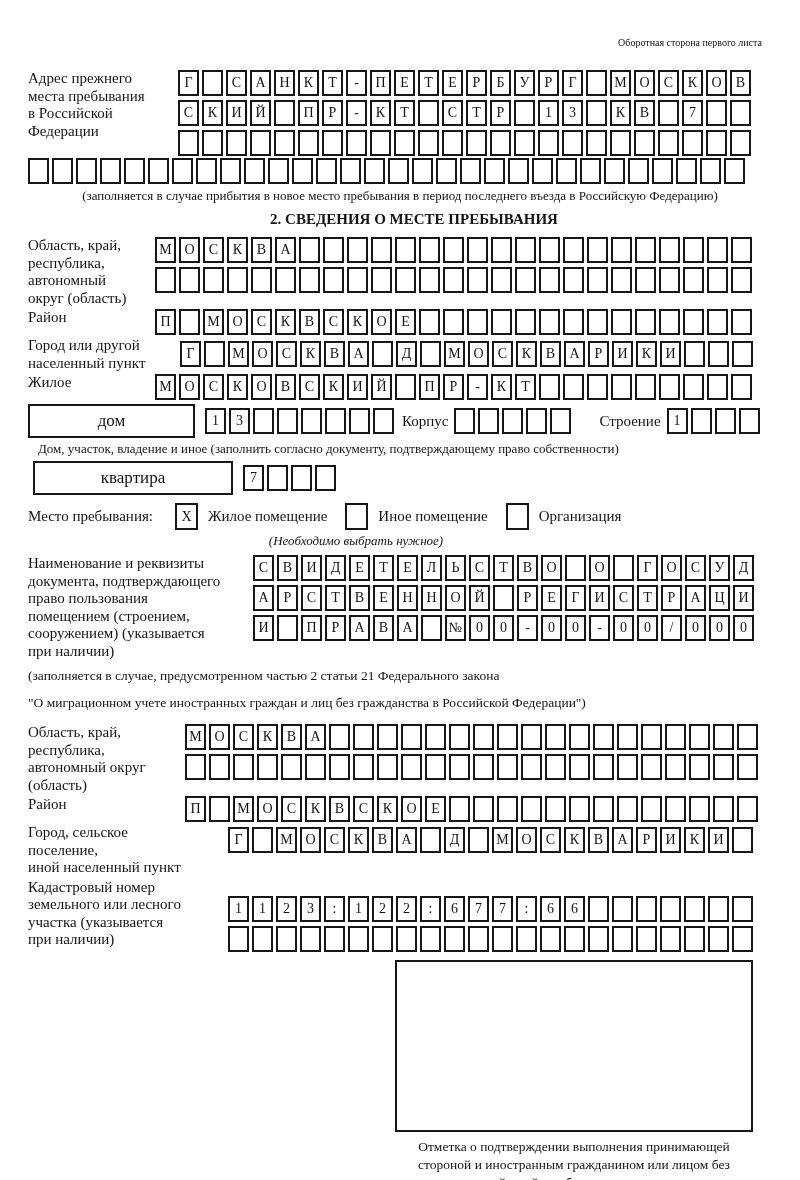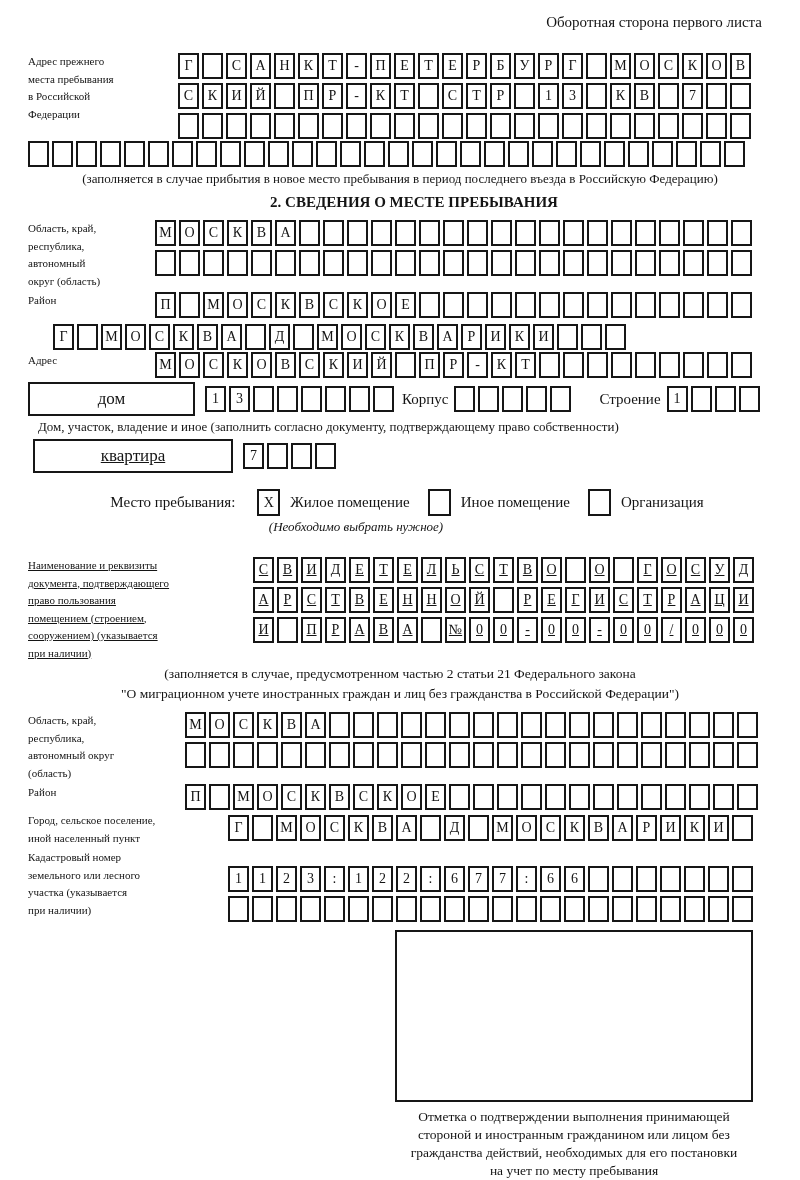--- a/index.html
+++ b/index.html
@@ -1,55 +1,55 @@
 <!DOCTYPE html>
 <html><head>
 <meta charset="utf-8">
 <style>
   html,body{margin:0;padding:0;background:#fff;}
   body{width:800px;height:1180px;font-family:"Liberation Serif",serif;color:#141414;overflow:hidden;}
   .page{padding:14px 0 0 28px;width:772px;}
 
-  .header-note{text-align:right;font-size:15px;margin-right:38px;}
+  .header-note{text-align:right;font-size:10px;margin-right:38px;margin-top:23px;}
 
   .field{display:flex;margin-bottom:2px;}
-  .label{font-size:11px;line-height:17.5px;white-space:pre-line;flex-shrink:0;}
+  .label{font-size:15px;line-height:17.5px;white-space:pre-line;flex-shrink:0;}
   .w150{width:150px;}
   .w127{width:127px;}
   .w225{width:225px;}
   .w157{width:157px;}
   .cells-col{display:flex;flex-direction:column;}
 
   .grid{display:flex;gap:3px;margin-bottom:4px;}
   .cell{width:21px;height:26px;box-sizing:border-box;border:2px solid #161616;
         font-size:14px;line-height:22px;text-align:center;flex-shrink:0;}
   .indent25{margin-left:25px;}
   .indent43{margin-left:43px;}
 
   .note{font-size:13px;line-height:16px;}
   .center{text-align:center;}
   .sec-title{text-align:center;font-weight:bold;font-size:15px;margin:7px 0 9px 0;}
 
   .house-row{display:flex;align-items:center;margin:4px 0 2px 0;}
   .bigbox{box-sizing:border-box;border:2px solid #161616;height:34px;display:flex;
           align-items:center;justify-content:center;font-size:17px;flex-shrink:0;}
   .dom-box{width:167px;margin-right:10px;}
-  .kv-box{width:200px;margin-left:5px;margin-right:10px;text-decoration:underline;}
+  .kv-box{width:200px;margin-left:5px;margin-right:10px;}
   .inline-label{font-size:15px;margin:0 6px 0 8px;}
   .house-row .grid{margin-bottom:0;}
 
-  .stay-row{display:flex;align-items:center;font-size:15px;margin-top:16px;justify-content:center;}
+  .stay-row{display:flex;align-items:center;font-size:15px;margin-top:8px;}
   .checkbox{width:23px;height:27px;box-sizing:border-box;border:2px solid #161616;
             font-size:14px;line-height:23px;text-align:center;flex-shrink:0;}
   .stay-row .opt-label{margin:0 14px 0 10px;}
   .stay-row .checkbox{margin-left:4px;}
   .need-note{width:400px;margin-left:128px;text-align:center;font-size:13px;margin-top:3px;font-style:italic;}
 
   .fact-title{text-align:center;font-weight:bold;font-size:15.5px;margin:10px 0 8px 0;}
-  .fact-note{text-align:center;font-size:13.5px;line-height:20px;white-space:pre-line;margin-bottom:8px;width:744px;}
+  .fact-note{text-align:left;font-size:13.5px;line-height:27px;white-space:pre-line;margin-bottom:8px;width:744px;}
 
   .stamp-wrap{margin-top:8px;}
   .stamp-box{margin-left:367px;width:358px;height:172px;box-sizing:border-box;border:2px solid #161616;}
   .stamp-caption{width:400px;margin-left:346px;margin-top:6px;text-align:center;
                  font-size:13.5px;line-height:18px;white-space:pre-line;}
 
   .mb0{margin-bottom:0;}
   .mt22{margin-top:22px;}
 </style>
 </head>
@@ -269,20 +269,22 @@
         <span class="cell"></span>
         <span class="cell"></span>
         <span class="cell"></span>
         <span class="cell"></span>
         <span class="cell"></span>
         <span class="cell"></span>
       </div>
   </div>
 
   <div class="field">
+    <div class="label w127">Город или другой
+населенный пункт</div>
     <div class="grid mb0 indent25" style="margin-top:4px;">
         <span class="cell">Г</span>
         <span class="cell"></span>
         <span class="cell">М</span>
         <span class="cell">О</span>
         <span class="cell">С</span>
         <span class="cell">К</span>
         <span class="cell">В</span>
         <span class="cell">А</span>
         <span class="cell"></span>
@@ -298,21 +300,21 @@
         <span class="cell">И</span>
         <span class="cell">К</span>
         <span class="cell">И</span>
         <span class="cell"></span>
         <span class="cell"></span>
         <span class="cell"></span>
       </div>
   </div>
 
   <div class="field">
-    <div class="label w127">Адрес</div>
+    <div class="label w127">Жилое</div>
     <div class="grid mb0">
         <span class="cell">М</span>
         <span class="cell">О</span>
         <span class="cell">С</span>
         <span class="cell">К</span>
         <span class="cell">О</span>
         <span class="cell">В</span>
         <span class="cell">С</span>
         <span class="cell">К</span>
         <span class="cell">И</span>
@@ -379,21 +381,21 @@
     <span>Место пребывания:</span>
     <span class="checkbox" style="margin-left:22px;">X</span>
     <span class="opt-label">Жилое помещение</span>
     <span class="checkbox"></span>
     <span class="opt-label">Иное помещение</span>
     <span class="checkbox"></span>
     <span class="opt-label">Организация</span>
   </div>
   <div class="need-note">(Необходимо выбрать нужное)</div>
 
-  <div class="field" style="margin-top:22px;text-decoration:underline;">
+  <div class="field" style="margin-top:6px;">
     <div class="label w225">Наименование и реквизиты
 документа, подтверждающего
 право пользования
 помещением (строением,
 сооружением) (указывается
 при наличии)</div>
     <div class="cells-col">
       <div class="grid">
           <span class="cell">С</span>
           <span class="cell">В</span>

